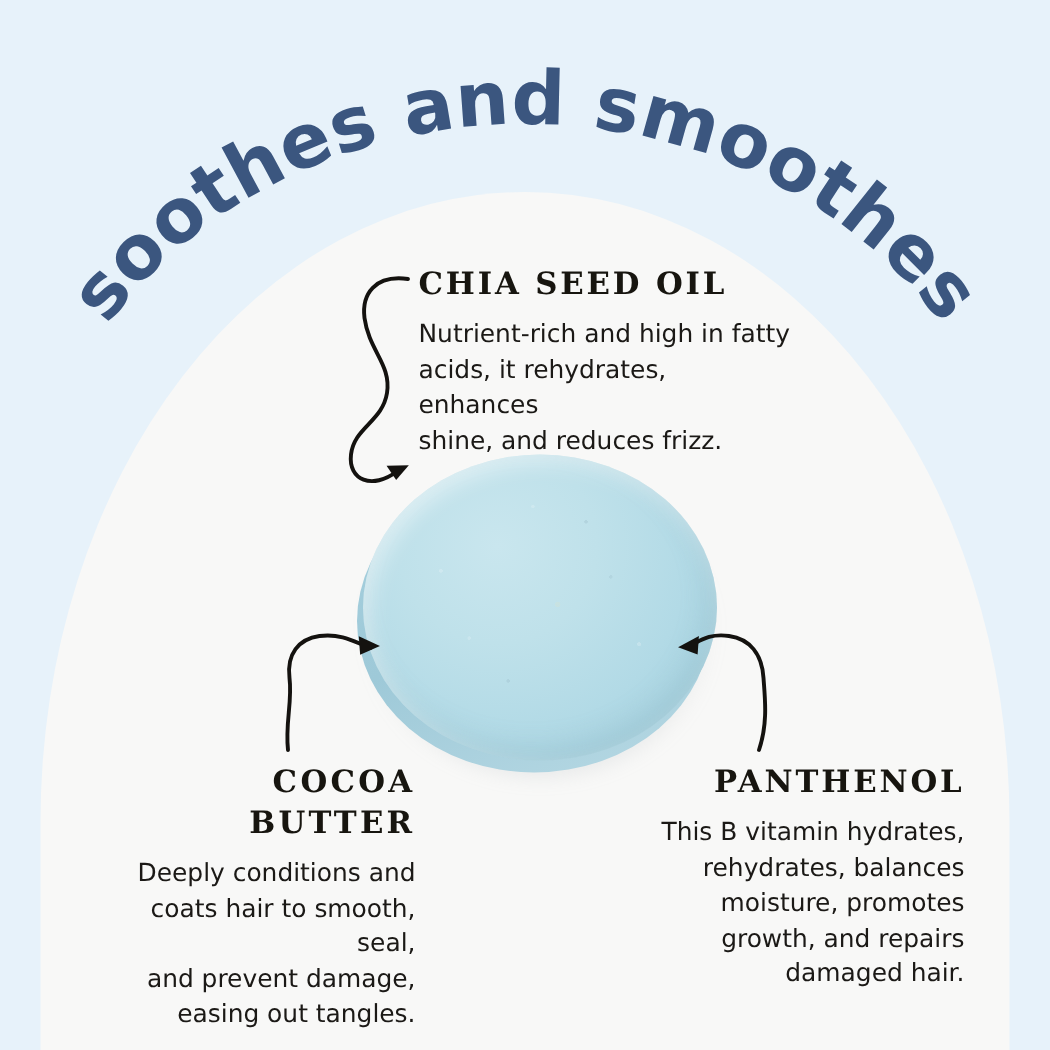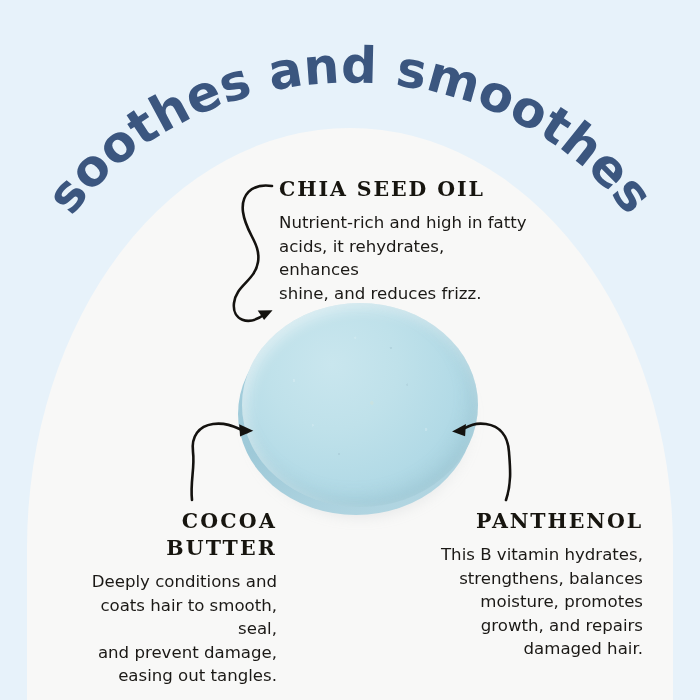--- a/index.html
+++ b/index.html
@@ -222,19 +222,19 @@
 BUTTER</p>
     <p class="ann-body">Deeply conditions and
 coats hair to smooth, seal,
 and prevent damage,
 easing out tangles.</p>
   </div>
 
   <div class="ann" id="ann-panthenol">
     <p class="ann-title">PANTHENOL</p>
     <p class="ann-body">This B vitamin hydrates,
-strengthens, balances
+rehydrates, balances
 moisture, promotes
 growth, and repairs
 damaged hair.</p>
   </div>
 
 </div>
 
 </body></html>

